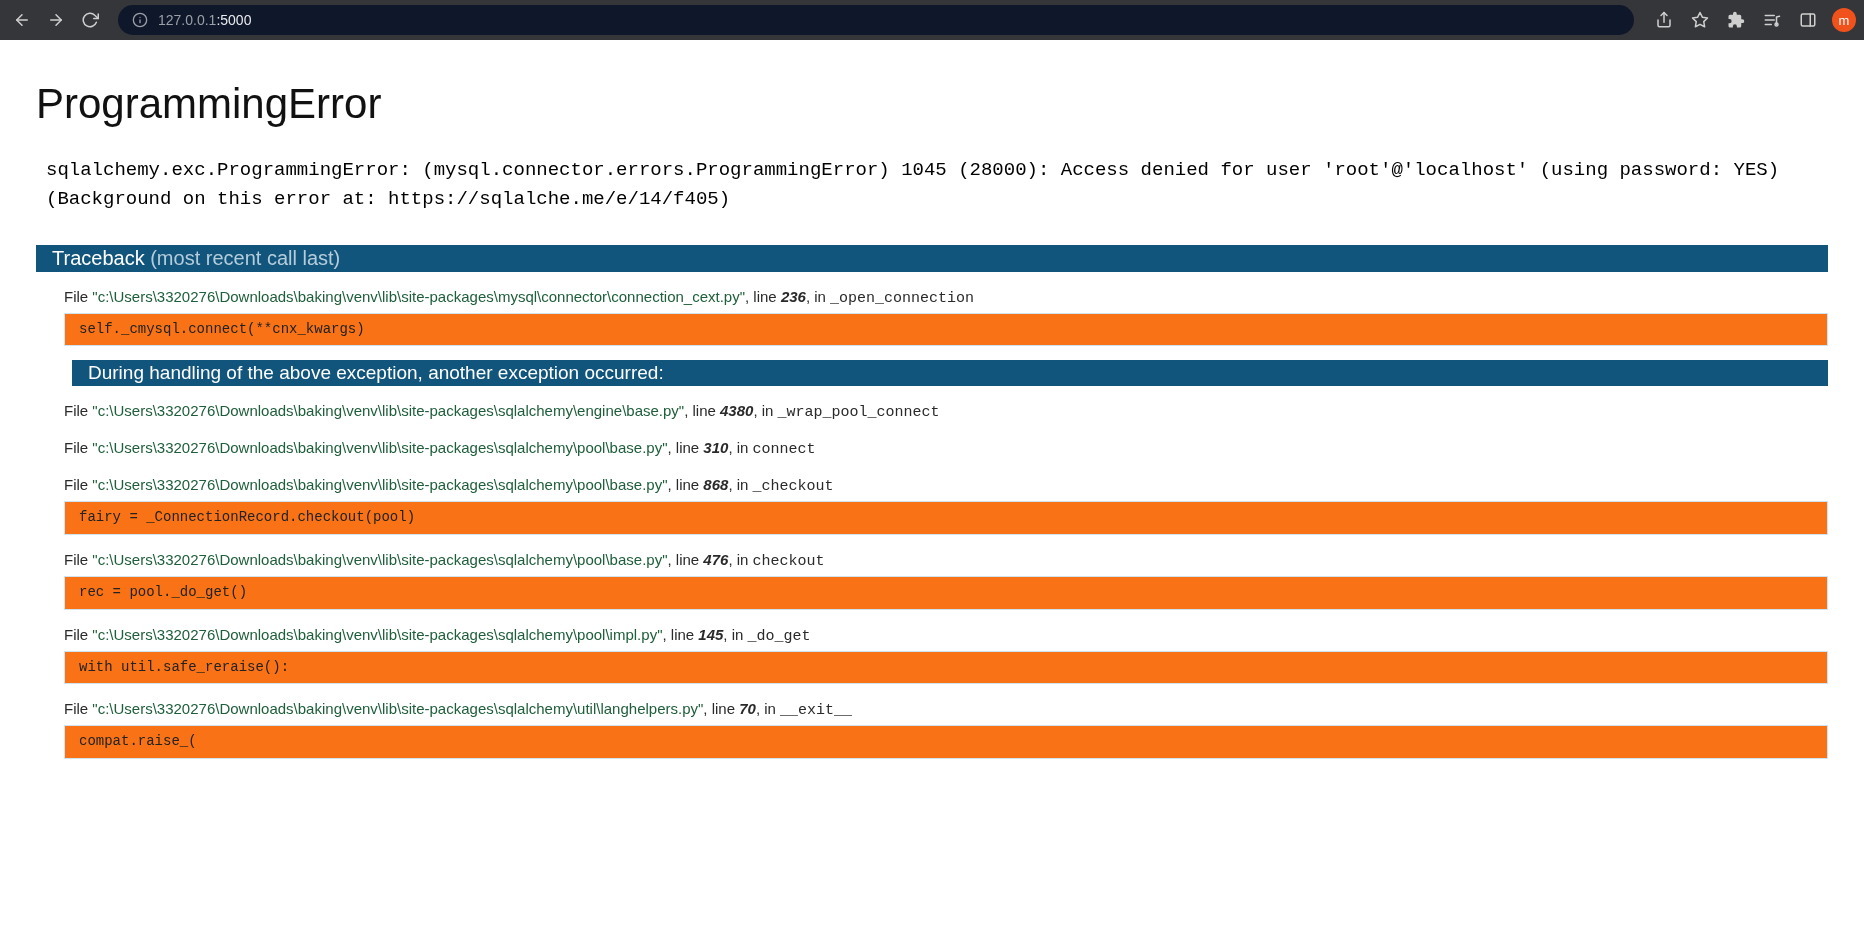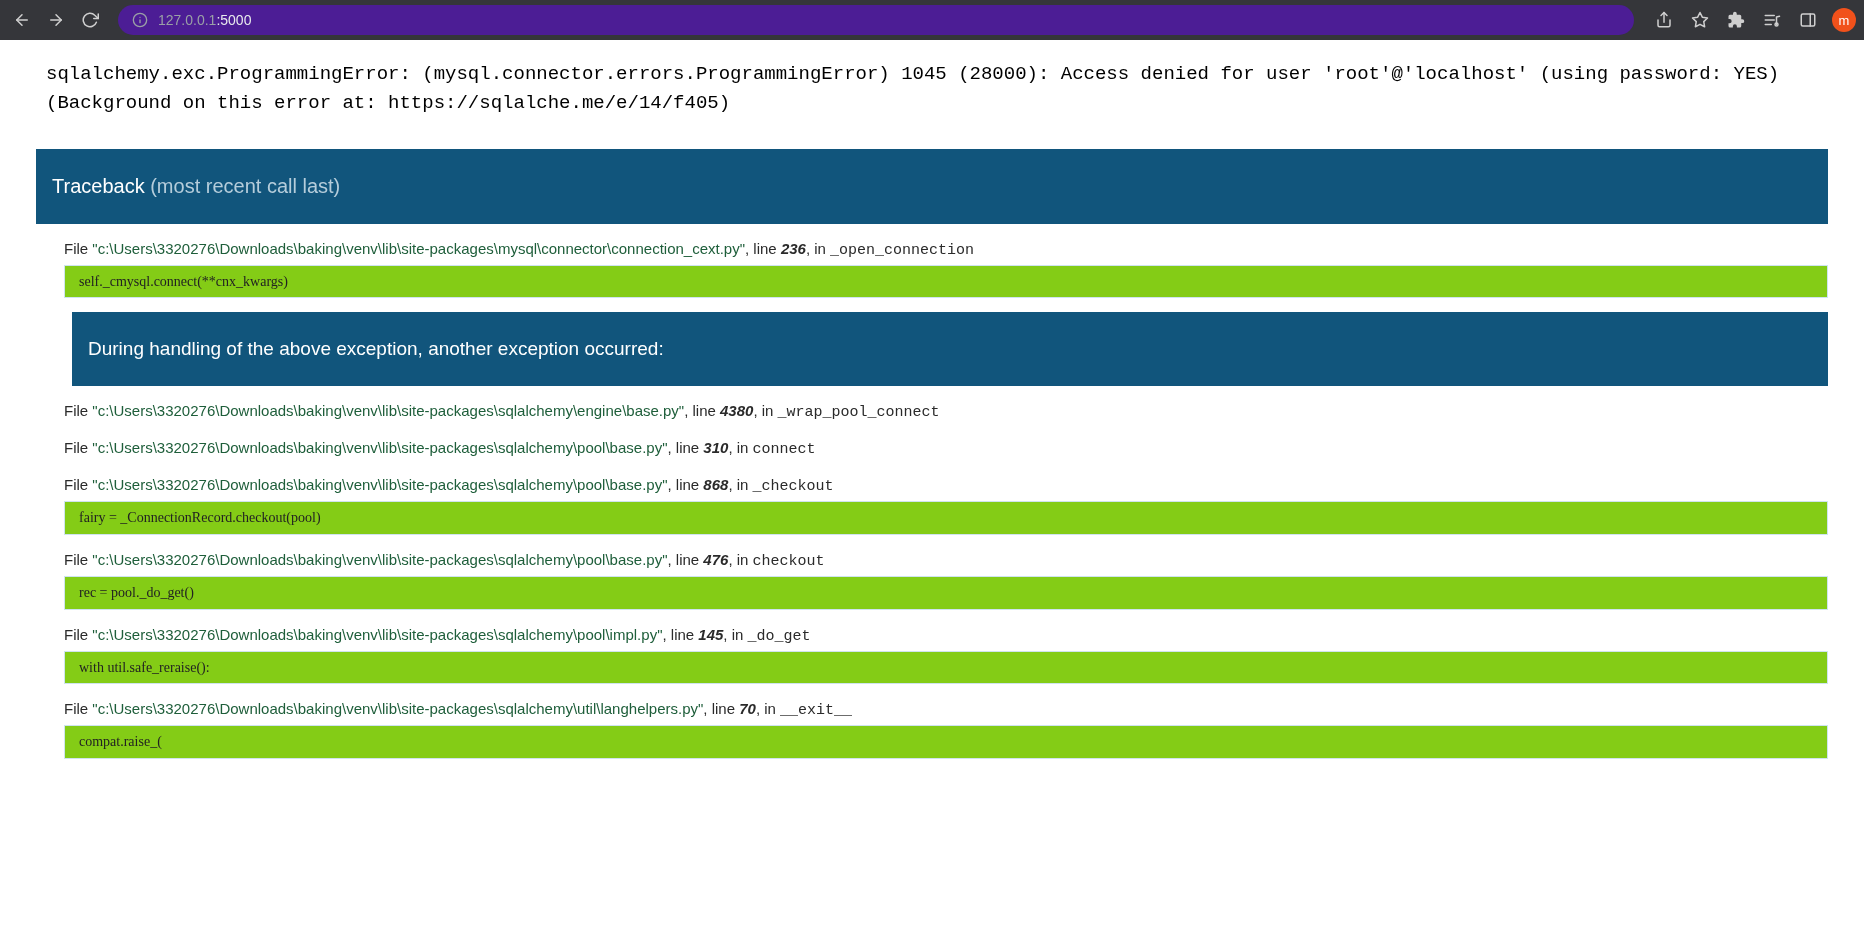--- a/index.html
+++ b/index.html
@@ -27,21 +27,21 @@
     display: flex; align-items: center; justify-content: center;
     border-radius: 50%;
     cursor: pointer;
     color: #cfcfcf;
   }
   .nav-btn svg { width: 18px; height: 18px; }
 
   .omnibox {
     flex: 1;
     height: 30px;
-    background: #4c1d95;
+    background: #0f172a;
     border-radius: 15px;
     margin: 0 8px;
     display: flex;
     align-items: center;
     padding: 0 14px;
     gap: 10px;
     color: #e8eaed;
     min-width: 0;
   }
   .omnibox .info-icon { color: #9aa0a6; display:flex; align-items:center; }
@@ -88,21 +88,21 @@
     white-space: pre-wrap;
     word-wrap: break-word;
     margin: 0 0 30px 10px;
     color: #000;
     line-height: 1.55;
   }
 
   .tb-header, .tb-subheader {
     background: #11557c;
     color: #fff;
-    padding: 26px 16px;
+    padding: 2px 16px;
     font-size: 20px;
     font-family: Arial, Helvetica, sans-serif;
     margin-bottom: 0;
   }
   .tb-header .muted { color: #b5cddb; }
   .tb-subheader { font-size: 19px; margin-left: 36px; }
 
   .frames-wrap { padding: 14px 0 0 0; }
 
   .frame {
@@ -112,23 +112,23 @@
     color: #2a2a2a;
     font-family: Arial, Helvetica, sans-serif;
   }
   .frame .path { color: #1e5e3a; }
   .frame .line-no { font-style: italic; font-weight: 600; }
   .frame .func { font-family: Consolas, "Courier New", monospace; }
 
   .code-line {
     margin: 4px 0 0 0;
     border: 1px solid #cfe4ef;
-    background: #84cc16;
+    background: #f97316;
     padding: 6px 14px;
-    font-family: Liberation Serif, serif;
+    font-family: Liberation Mono, monospace;
     font-size: 14px;
     color: #222;
     white-space: pre;
     overflow-x: auto;
   }
 </style>
 </head>
 <body>
 
 <div class="browser-bar">
@@ -199,20 +199,21 @@
     </div>
     <div class="profile-badge">
       <span>m</span>
     </div>
   </div>
 </div>
 
 <div class="page">
   <div class="debugger">
 
+    <h1 class="err-title">ProgrammingError</h1>
 
     <div class="detail">sqlalchemy.exc.ProgrammingError: (mysql.connector.errors.ProgrammingError) 1045 (28000): Access denied for user 'root'@'localhost' (using password: YES)
 (Background on this error at: https://sqlalche.me/e/14/f405)</div>
 
     <div class="tb-header">
       <span>Traceback </span><span class="muted">(most recent call last)</span>
     </div>
 
     <div class="frames-wrap" id="frames-a">
         <div class="frame">

